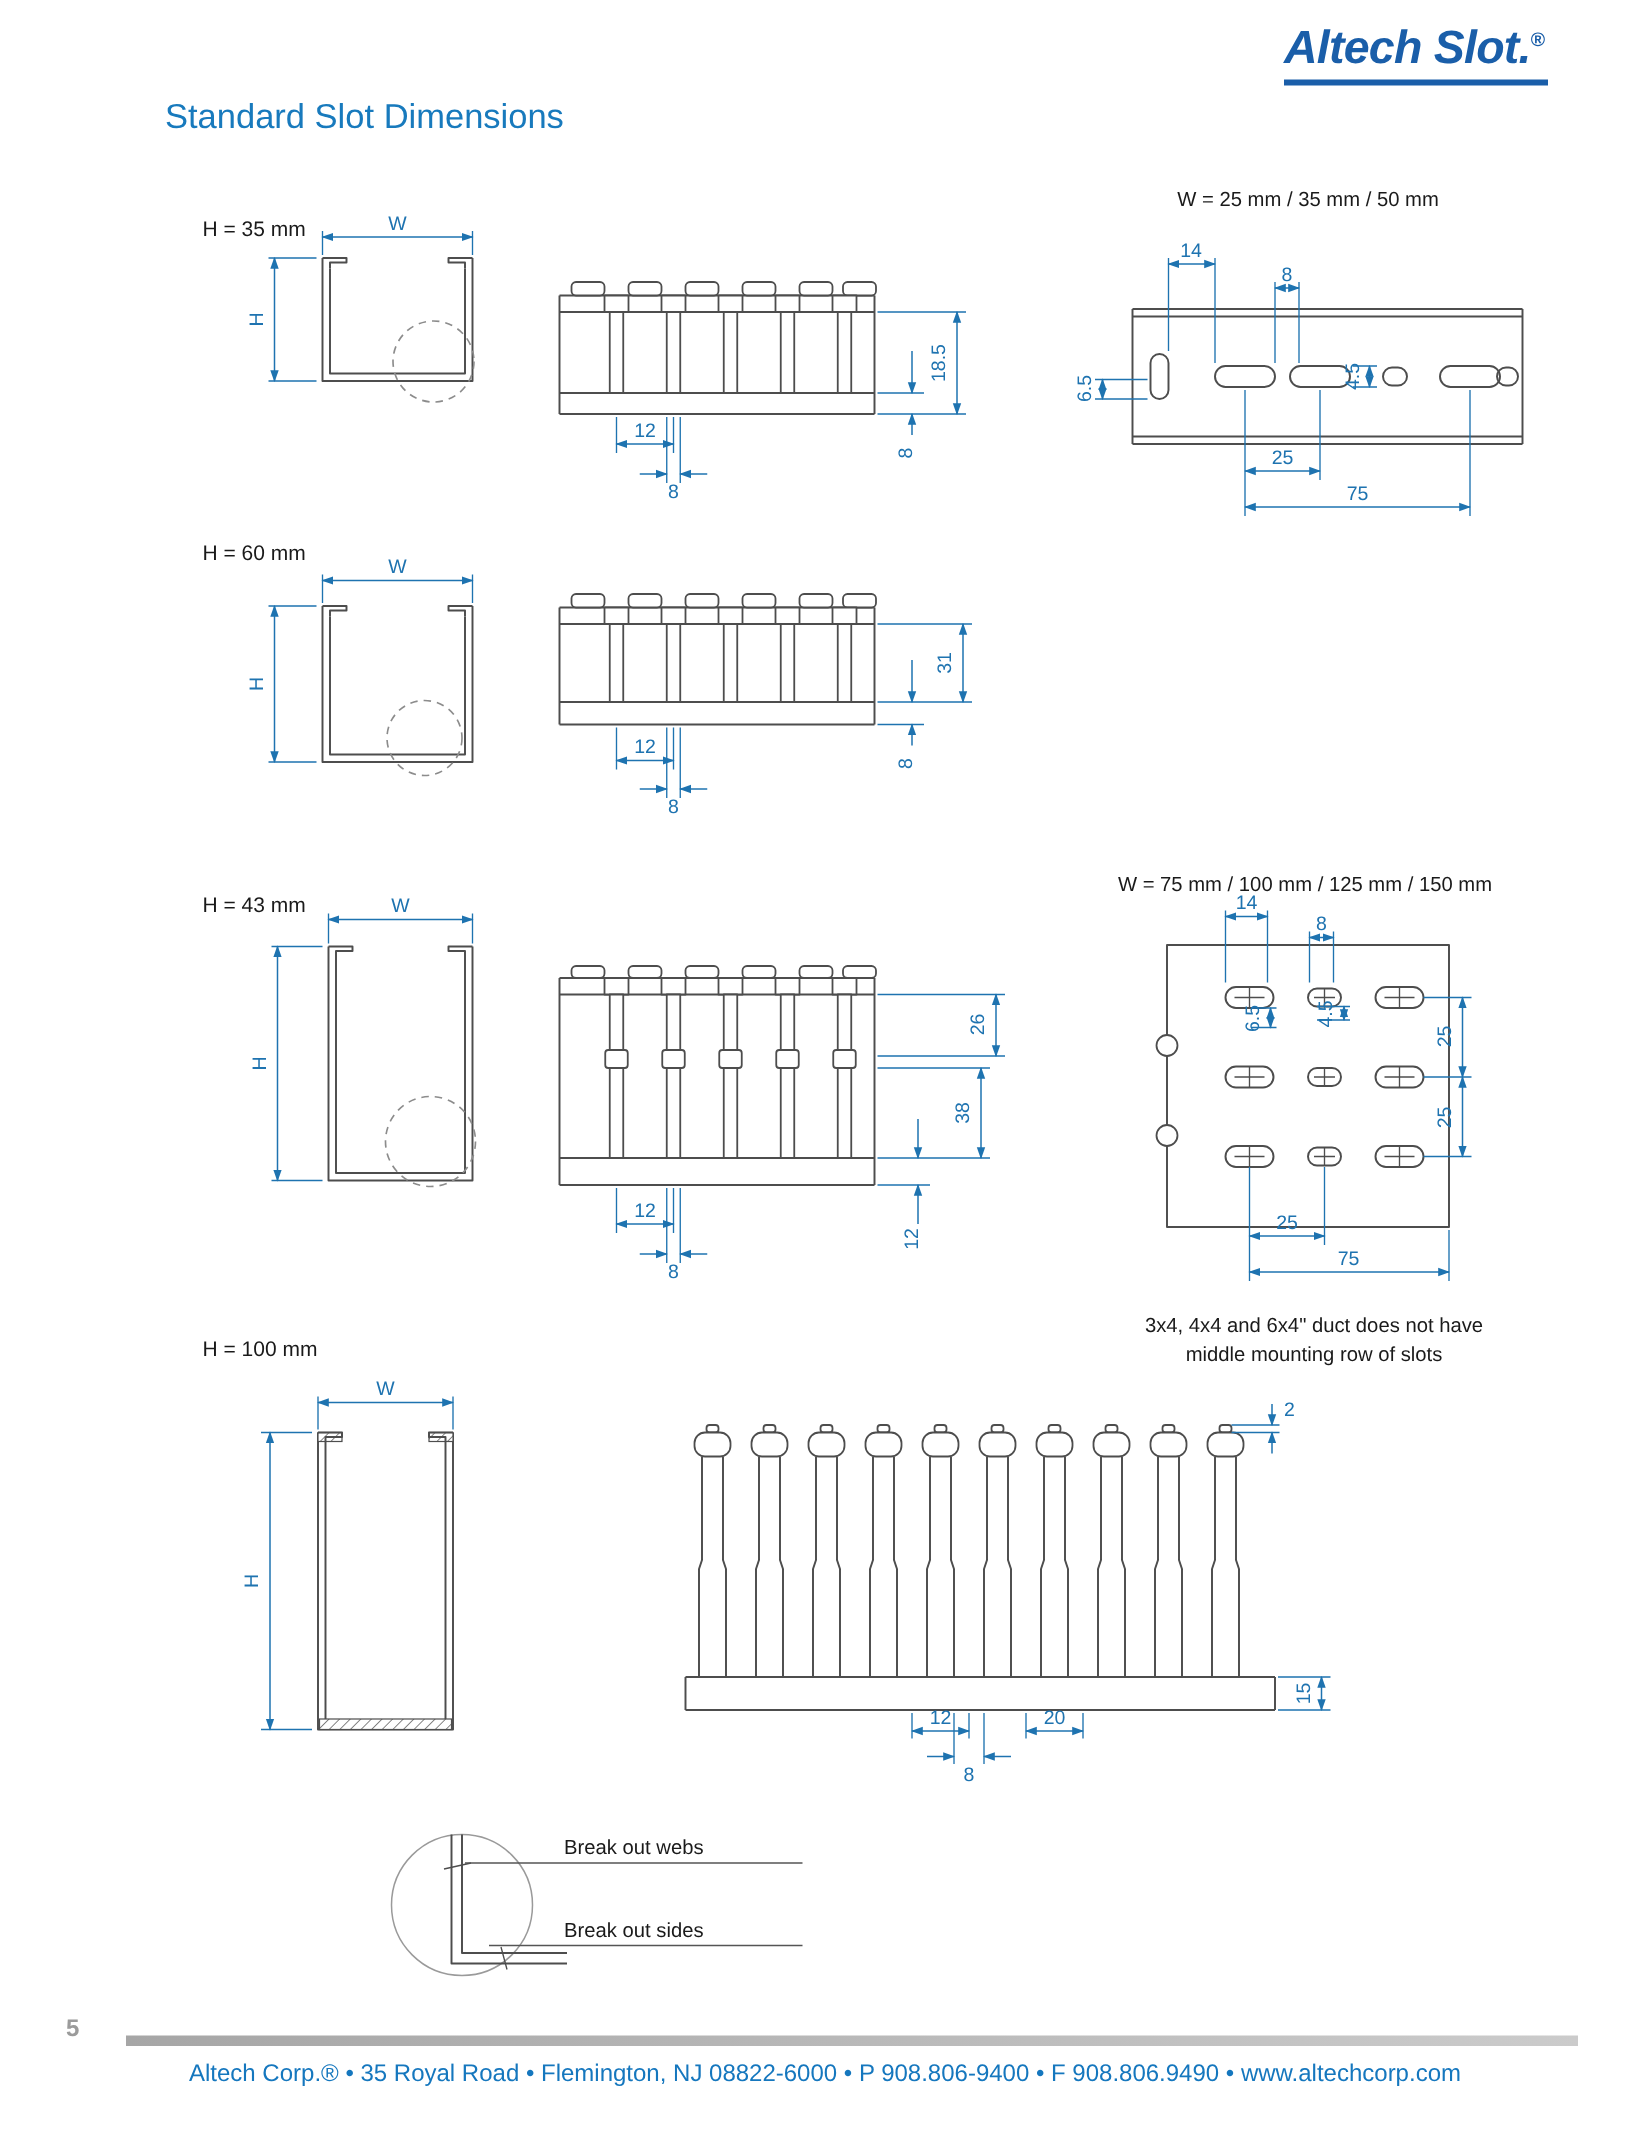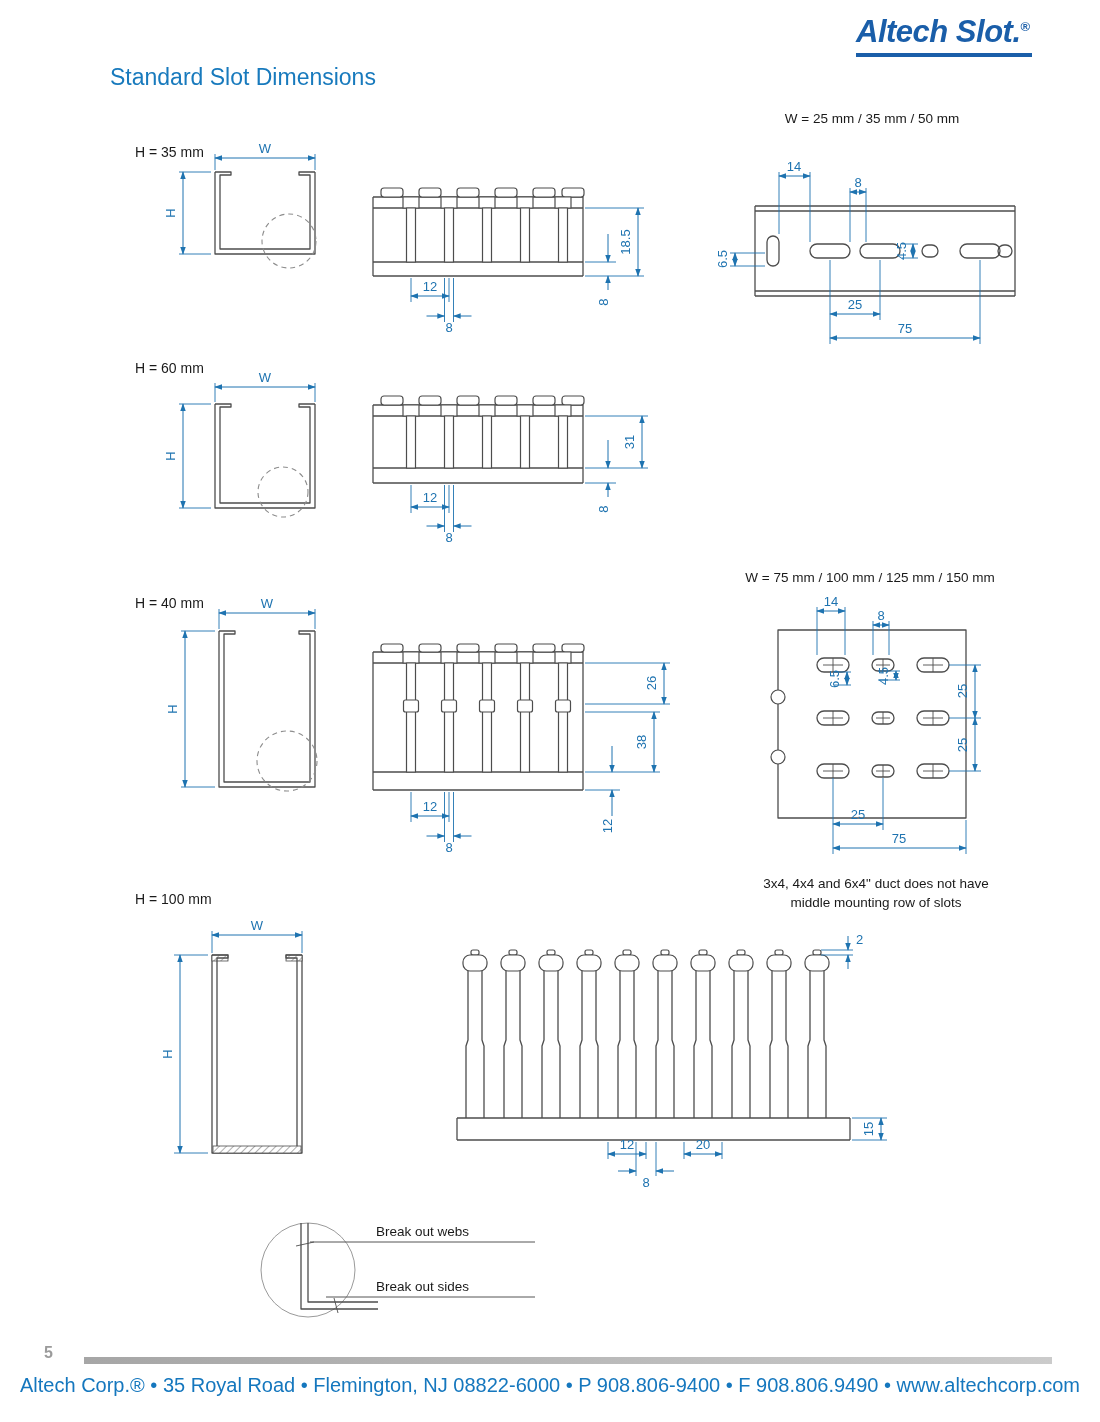--- a/index.html
+++ b/index.html
@@ -10,21 +10,21 @@
           border-bottom:4px solid #1a5ea9; padding:0 2px 3px 0; display:inline-block; }
   .logo sup { font-size:13px; font-style:normal; }
   .title { position:absolute; left:110px; top:64px; font-size:23px; color:#187abd; font-weight:400; }
   .slabel { position:absolute; font-size:14px; color:#1a1a1a; }
   .figtitle { position:absolute; font-size:13.5px; color:#1a1a1a; text-align:center; }
   .note { position:absolute; font-size:13.5px; color:#1a1a1a; text-align:center; line-height:19px; }
   .pageno { position:absolute; left:44px; top:1344px; font-size:16px; font-weight:bold; color:#9b9b9b; }
   .fbar { position:absolute; left:84px; top:1357px; width:968px; height:7px;
           background:linear-gradient(to right,#a6a6a6,#cbcbcb); }
   .ftext { position:absolute; left:0; top:1374px; width:1100px; text-align:center;
-           font-size:20px; color:#1577be; }
+           font-size:16px; color:#1577be; }
 
   svg.fig { position:absolute; overflow:visible; }
   .ln  { fill:none; stroke:#4d4d4d; stroke-width:1.3; stroke-linejoin:round; }
   .lnw { fill:#fff;  stroke:#4d4d4d; stroke-width:1.2; stroke-linejoin:round; }
   .thin{ fill:none; stroke:#4d4d4d; stroke-width:0.9; }
   .dsh { fill:none; stroke:#8c8c8c; stroke-width:1.1; stroke-dasharray:5 4; }
   .gray{ fill:none; stroke:#9a9a9a; stroke-width:1; }
   .ldr { fill:none; stroke:#555; stroke-width:1; }
   .ext { fill:none; stroke:#1e73b0; stroke-width:0.9; }
   .dima{ fill:none; stroke:#1e73b0; stroke-width:1; marker-start:url(#ab); marker-end:url(#ab); }
@@ -49,25 +49,25 @@
       </pattern>
     </defs>
   </svg>
 
   <div class="logo"><span>Altech Slot.</span><sup>®</sup></div>
 
   <div class="title">Standard Slot Dimensions</div>
 
   <div class="slabel" style="left:135px;top:144px">H = 35 mm</div>
   <div class="slabel" style="left:135px;top:360px">H = 60 mm</div>
-  <div class="slabel" style="left:135px;top:595px">H = 40 mm</div>
+  <div class="slabel" style="left:135px;top:595px">H = 43 mm</div>
   <div class="slabel" style="left:135px;top:891px">H = 100 mm</div>
 
-  <div class="figtitle" style="left:702px;top:111px;width:340px">W = 25 mm / 35 mm / 50 mm</div>
-  <div class="figtitle" style="left:690px;top:570px;width:360px">W = 75 mm / 100 mm / 125 mm / 150 mm</div>
+  <div class="figtitle" style="left:702px;top:125px;width:340px">W = 25 mm / 35 mm / 50 mm</div>
+  <div class="figtitle" style="left:690px;top:582px;width:360px">W = 75 mm / 100 mm / 125 mm / 150 mm</div>
   <div class="note" style="left:696px;top:874px;width:360px">
     <div>3x4, 4x4 and 6x4" duct does not have</div>
     <div>middle mounting row of slots</div>
   </div>
 
   <svg class="fig" style="left:165px;top:142px" width="170" height="140" viewBox="0 0 170 140">
     <g>
       <path class="ext" d="M50,28 V12 M150,28 V12"></path>
       <line class="dima" x1="50" y1="16" x2="150" y2="16"></line>
       <text class="dtx" x="100" y="11" text-anchor="middle">W</text>

